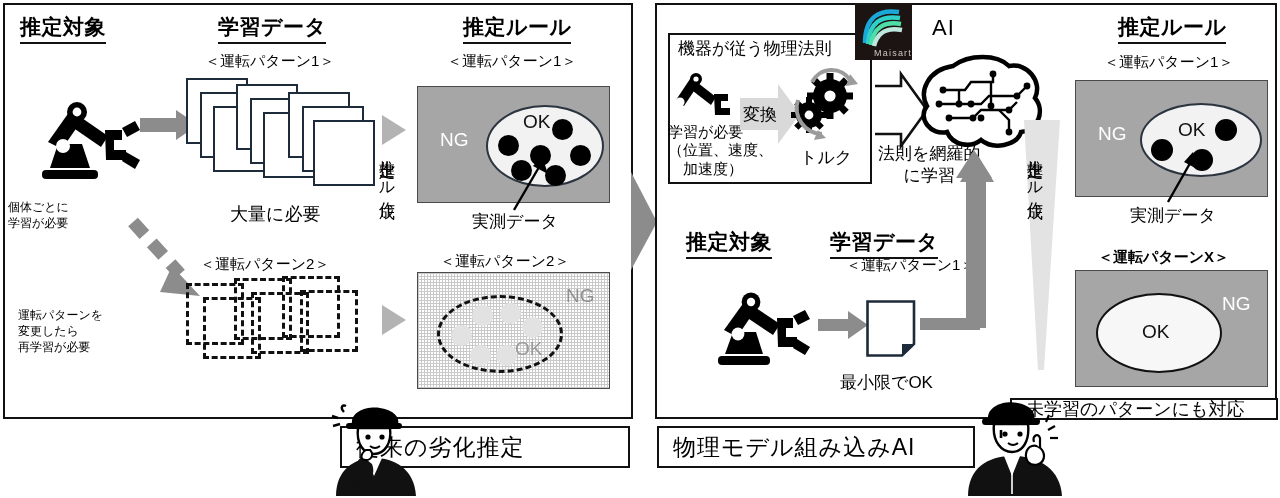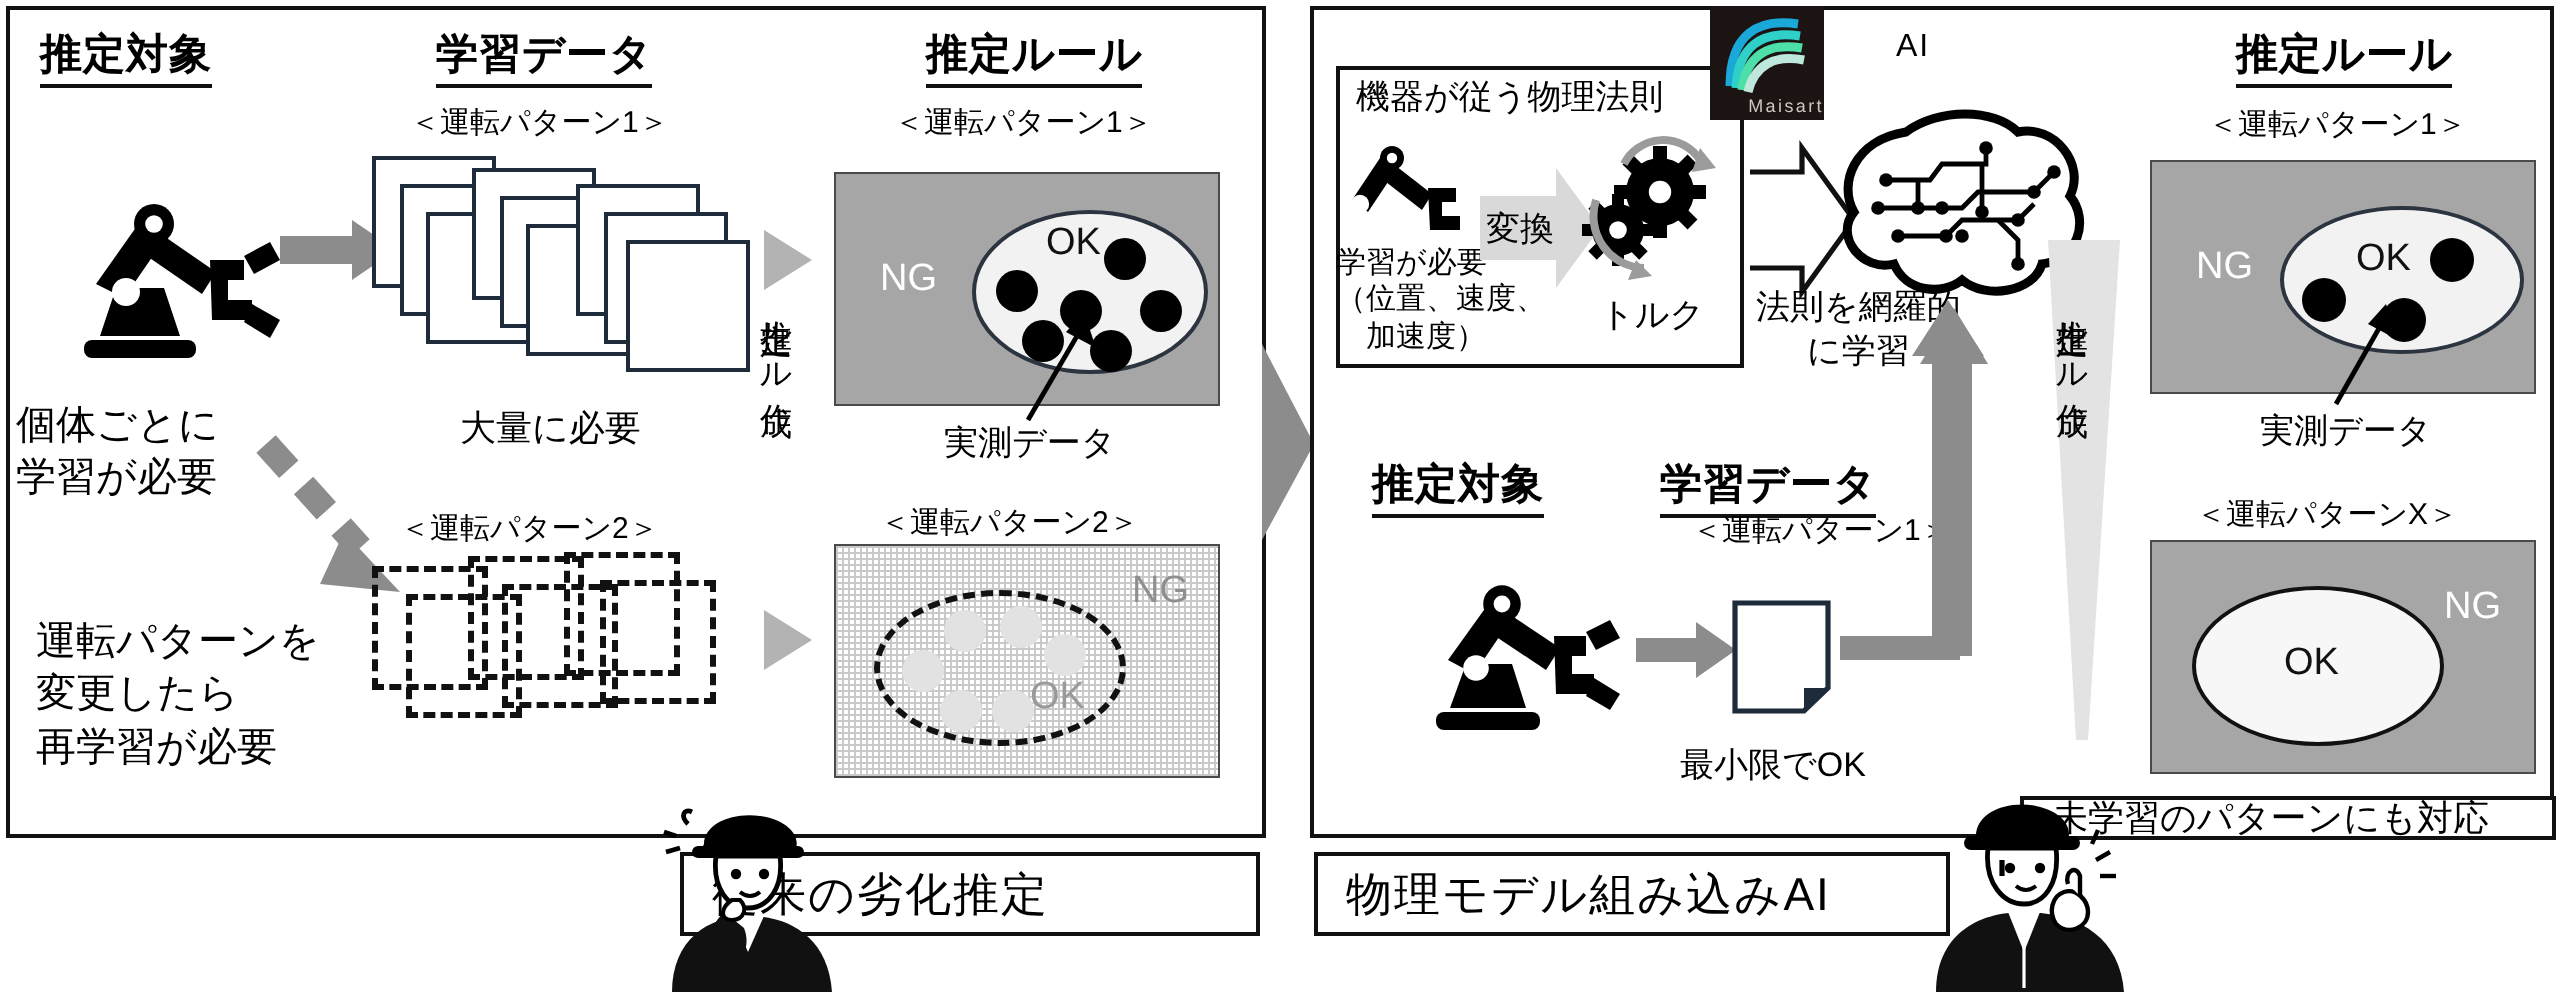--- a/index.html
+++ b/index.html
@@ -7,21 +7,21 @@
        font-family:"Liberation Sans","DejaVu Sans",sans-serif;color:#000;}
   .abs{position:absolute;}
   
   .panel{position:absolute;border:2.5px solid #111;background:#fff;box-sizing:border-box;}
   #panel-left{left:3px;top:3px;width:630px;height:416px;}
   #panel-right{left:655px;top:3px;width:622px;height:416px;}
   
   .colhead{position:absolute;font-size:21px;font-weight:bold;letter-spacing:.5px;
            border-bottom:2.5px solid #111;padding-bottom:1px;white-space:nowrap;}
   .sublabel{position:absolute;font-size:15px;white-space:nowrap;}
-  .bodytext{position:absolute;font-size:20px;line-height:1.32;white-space:pre;}
+  .bodytext{position:absolute;font-size:12px;line-height:1.32;white-space:pre;}
   
   .rulebox{position:absolute;box-sizing:border-box;border:1.5px solid #4a4a4a;}
   .rulebox.solid{background:#a6a6a6;}
   .rulebox.hatch{background:#ffffff;
      background-image:repeating-linear-gradient(0deg,#c9c9c9 0 1px,transparent 1px 3px),
                       repeating-linear-gradient(90deg,#c9c9c9 0 1px,transparent 1px 3px);}
   .ellipse{position:absolute;border-radius:50%;box-sizing:border-box;}
   .ell-solid{background:#f2f2f2;border:2px solid #2c3440;}
   .ell-dash{background:transparent;border:3px dashed #111;}
   .ell-white{background:#f7f7f7;border:2.5px solid #111;}
@@ -41,21 +41,21 @@
   .caption{position:absolute;box-sizing:border-box;border:2px solid #111;background:#fff;
            font-size:23px;display:flex;align-items:center;padding-left:14px;letter-spacing:1px;}
   .caption.small{font-size:18px;letter-spacing:0;}
   
   #phys-box{position:absolute;left:668px;top:33px;width:204px;height:151px;
             border:2px solid #111;background:#fff;box-sizing:border-box;}
   #maisart{position:absolute;left:855px;top:3px;width:57px;height:57px;background:#1b1412;
            overflow:hidden;}
   #maisart .mtxt{position:absolute;left:0;bottom:2px;width:100%;text-align:right;
                  font-size:9px;color:#cfc6c0;letter-spacing:1.2px;}
-  .ai-label{position:absolute;font-size:16px;letter-spacing:1px;margin-left:16px;}
+  .ai-label{position:absolute;font-size:22px;letter-spacing:1px;}
   svg{overflow:visible;display:block;}
 </style>
 </head>
 <body>
 
 <div class="panel" id="panel-left"></div>
 
 <div class="colhead" style="left:20px;top:13px;">推定対象</div>
 <div class="colhead" style="left:218px;top:13px;">学習データ</div>
 <div class="colhead" style="left:463px;top:13px;">推定ルール</div>
@@ -354,21 +354,21 @@
   <div class="dot" style="left:139px;top:38px;width:22px;height:22px;"></div>
 </div>
 <div class="abs" style="left:1163px;top:148px;">
   <svg width="44" height="58" viewBox="0 0 44 58">
     <line x1="5" y1="54" x2="30" y2="10" stroke="#000" stroke-width="2.4"></line>
     <path d="M30 4 L36 22 L21 14 Z" fill="#000"></path>
   </svg>
 </div>
 <div class="sublabel" style="left:1130px;top:204px;font-size:17px;">実測データ</div>
 
-<div class="sublabel" style="left:1098px;top:248px;">＜運転パターンX＞</div>
+<div class="sublabel" style="left:1098px;top:248px;font-weight:bold;">＜運転パターンX＞</div>
 <div class="rulebox solid" style="left:1075px;top:270px;width:193px;height:117px;">
   <div class="ngtxt" style="left:146px;top:22px;">NG</div>
   <div class="ellipse ell-white" style="left:20px;top:22px;width:126px;height:80px;"></div>
   <div class="oktxt" style="left:66px;top:50px;">OK</div>
 </div>
 
 <div class="caption" style="left:340px;top:426px;width:290px;height:42px;">従来の劣化推定</div>
 <div class="caption" style="left:657px;top:426px;width:318px;height:42px;">物理モデル組み込みAI</div>
 <div class="caption small" style="left:1010px;top:398px;width:268px;height:22px;">未学習のパターンにも対応</div>
 

